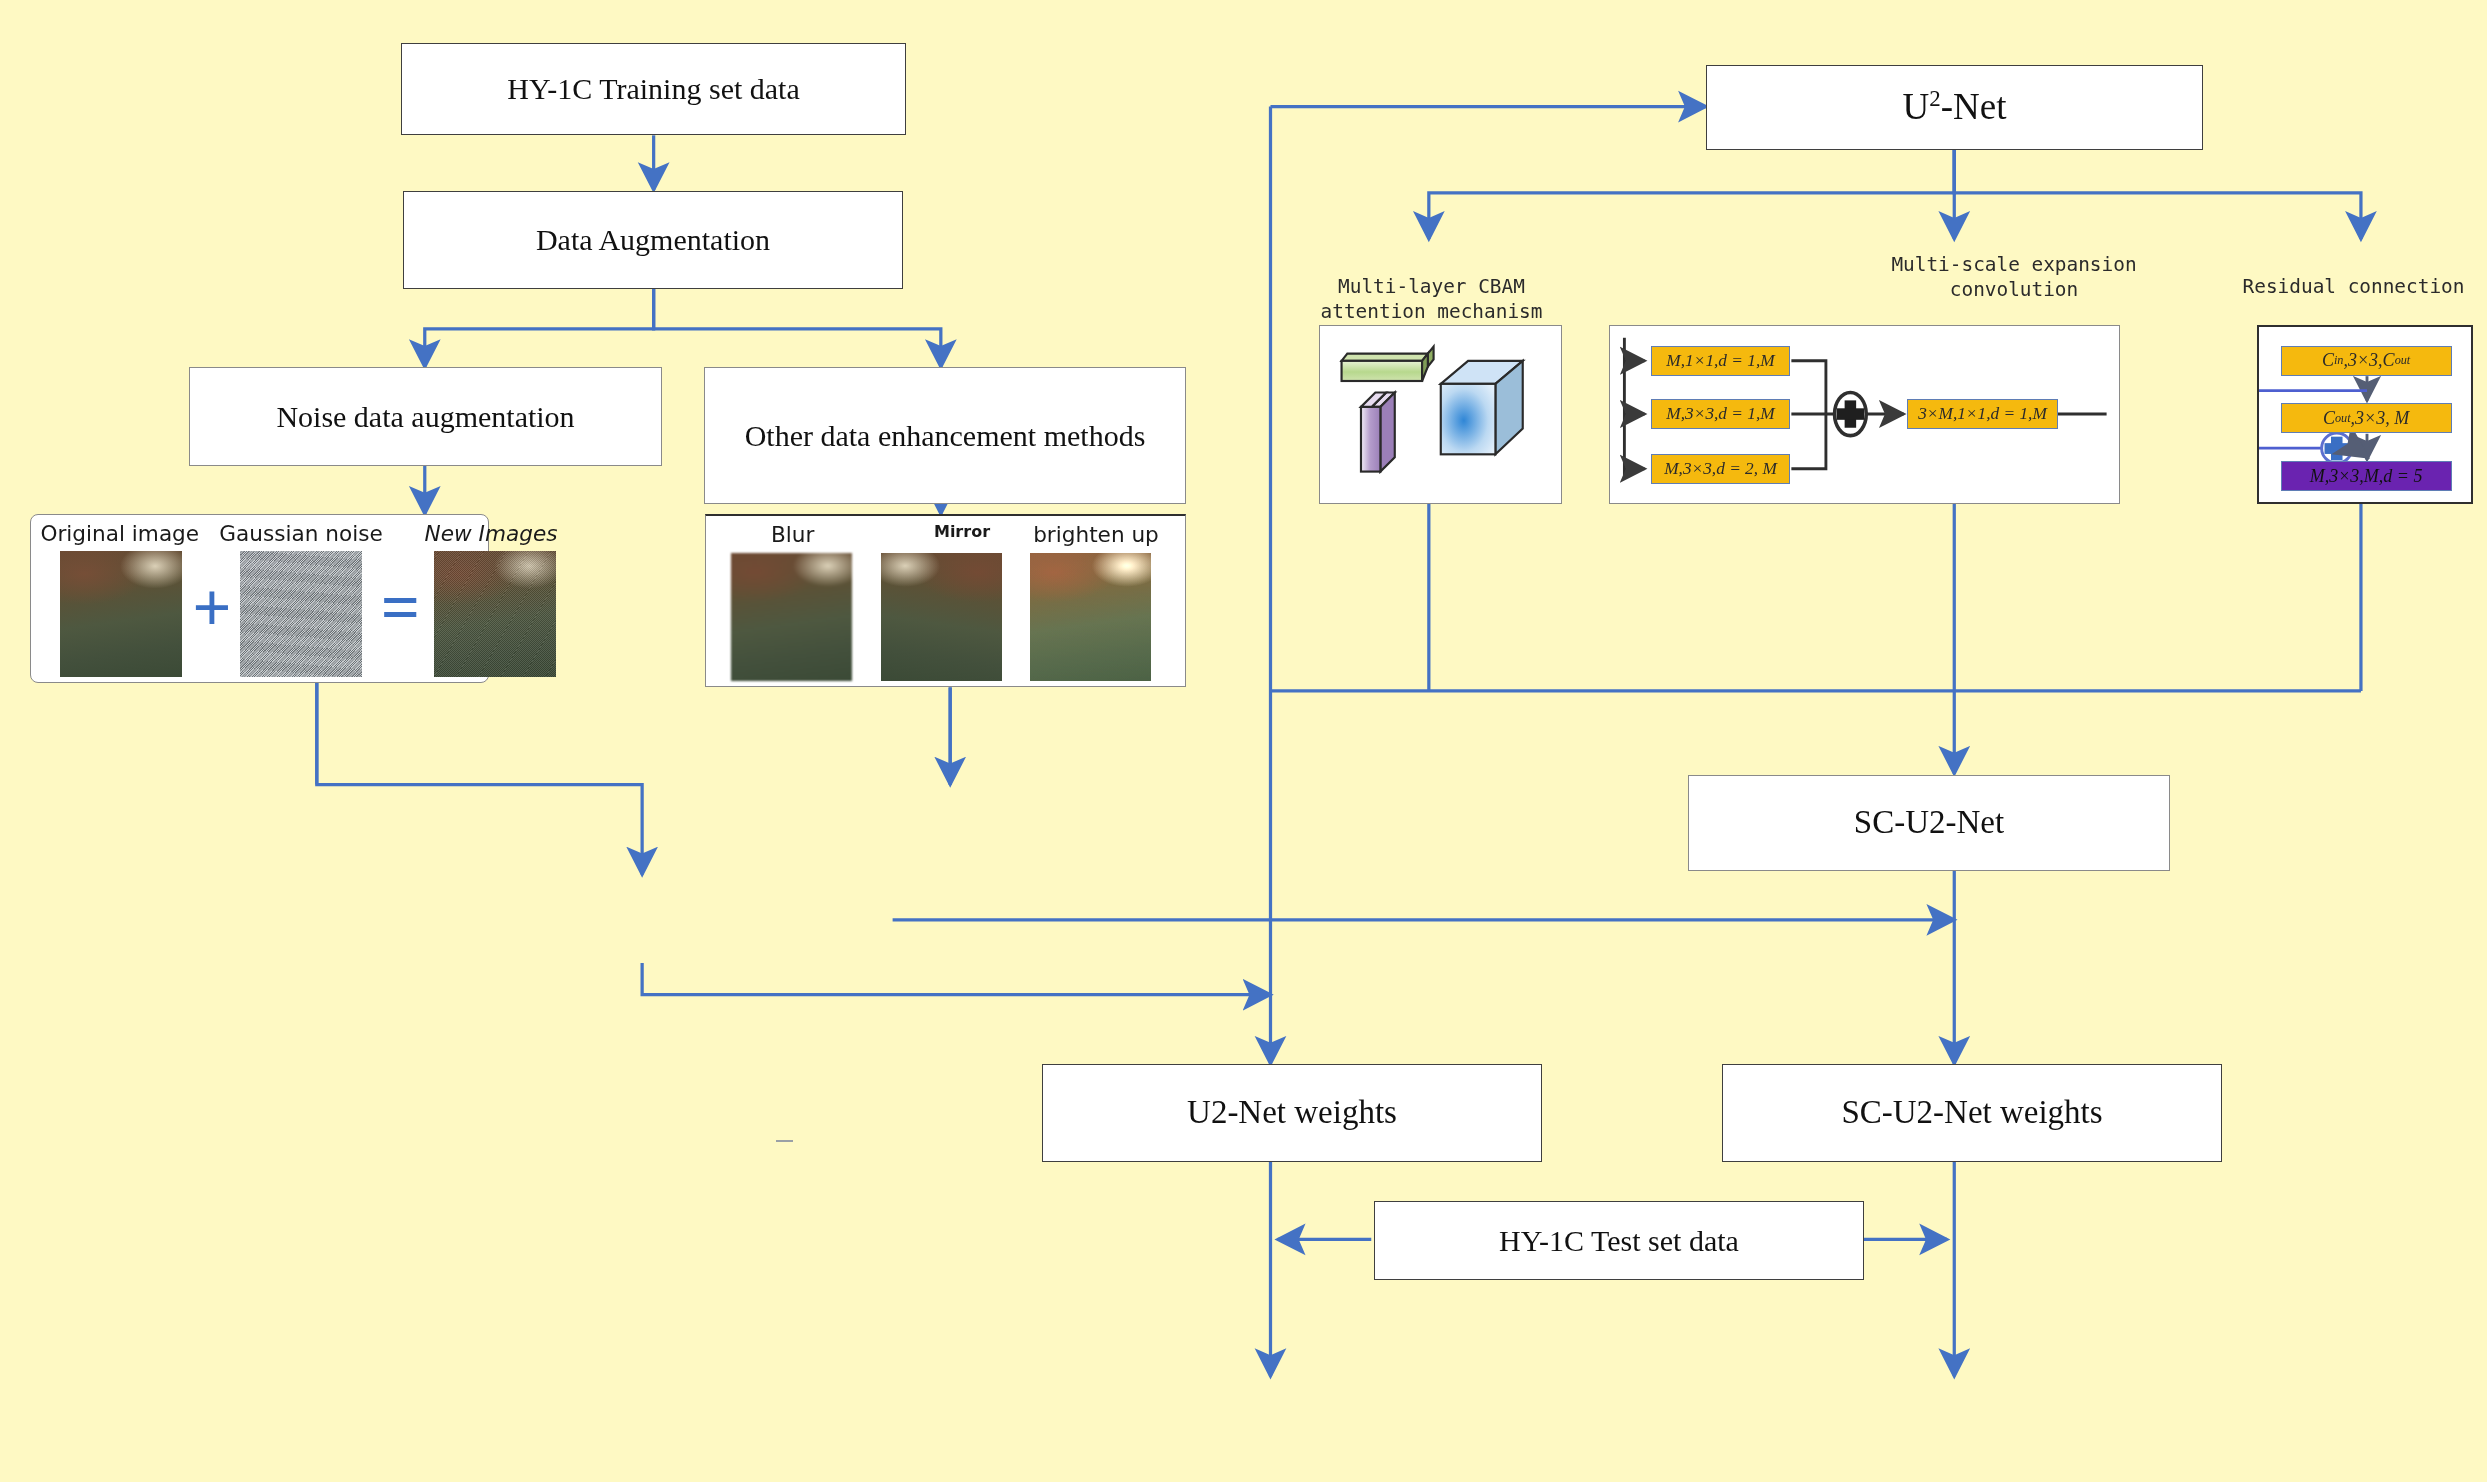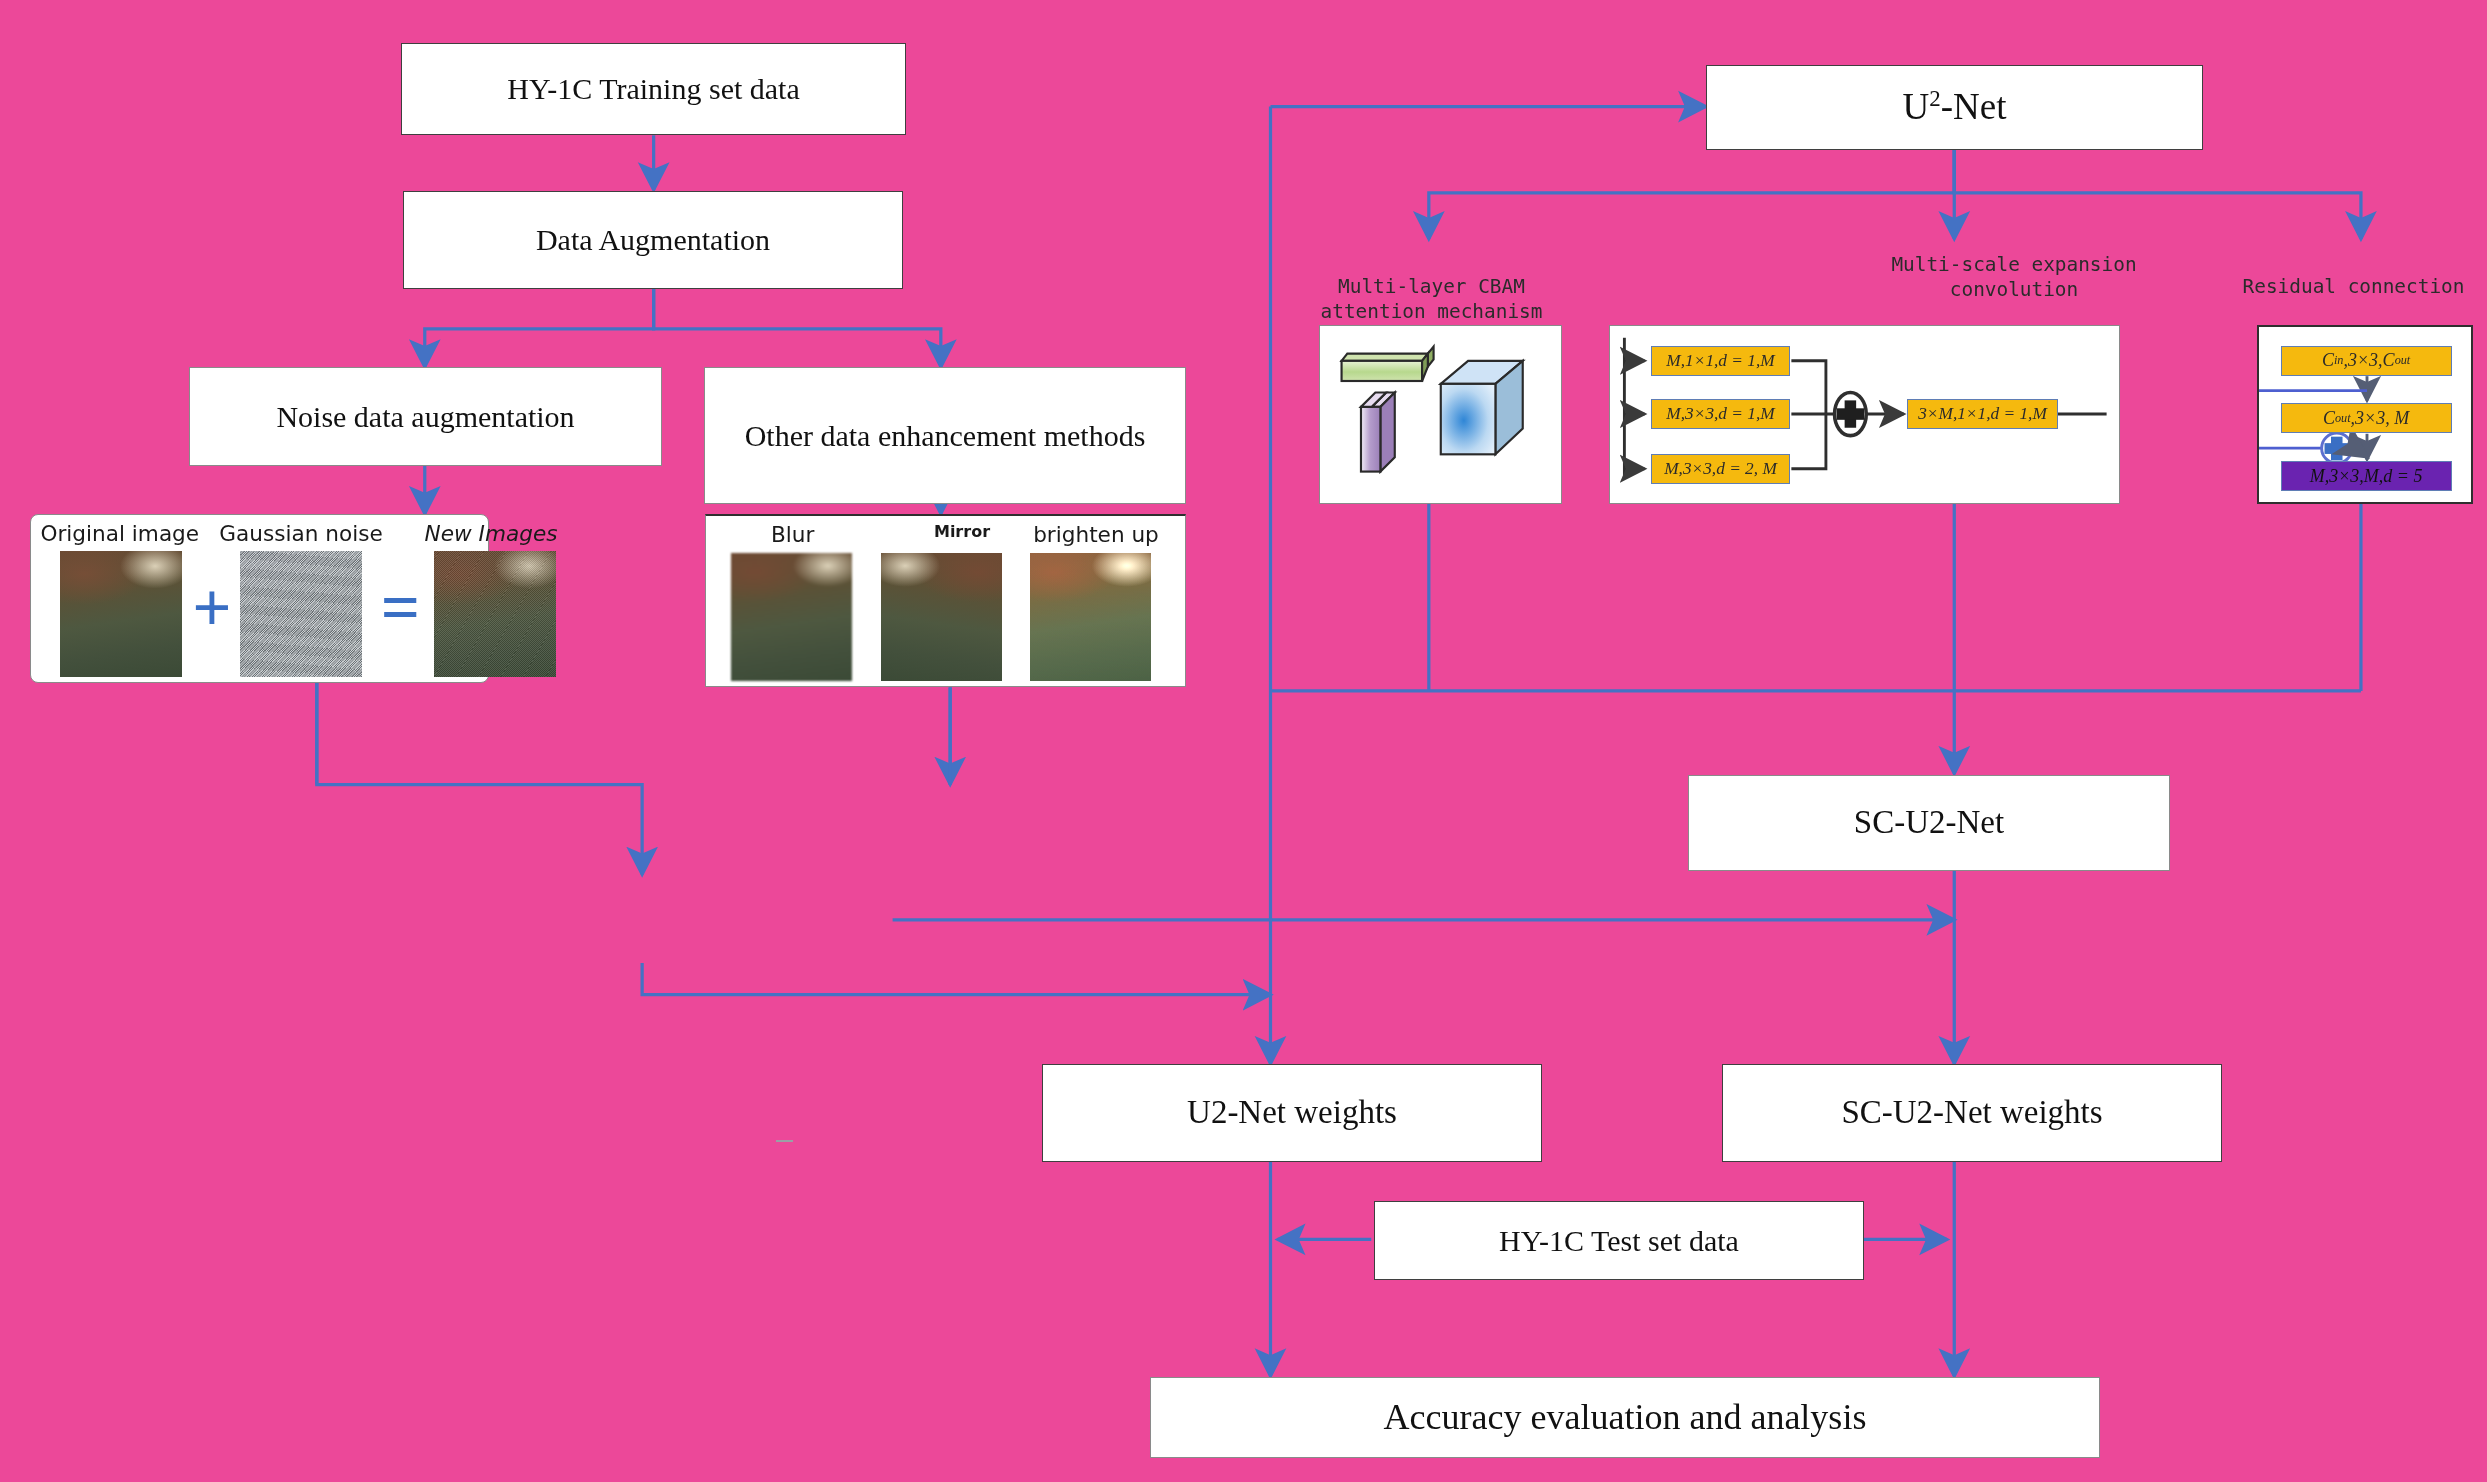--- a/index.html
+++ b/index.html
@@ -1,17 +1,17 @@
 <!DOCTYPE html>
 <html style="font-size:11.5px"><head>
 <meta charset="utf-8">
 <style>
   html,body{margin:0;padding:0;background:#ffffff;}
   body{font-family:"Liberation Serif", serif;}
-  #stage{position:relative;width:2487px;height:1482px;background:#ec4899;overflow:hidden;}
+  #stage{position:relative;width:2487px;height:1482px;background:#fef9c3;overflow:hidden;}
   .box{position:absolute;box-sizing:border-box;background:#fff;border:1.4px solid #3f3f3f;
        display:flex;align-items:center;justify-content:center;text-align:center;
        font-family:"Liberation Serif", serif;color:#111;line-height:1.25;}
   .box.thin{border:1.4px solid #8a8a8a;}
   .lbl{position:absolute;color:#2b2b2b;text-align:center;line-height:1.3;
        font-family:"DejaVu Sans Mono", monospace;}
   svg.wires{position:absolute;left:0;top:0;width:2487px;height:1482px;pointer-events:none;}
   .panel{position:absolute;box-sizing:border-box;background:#fff;border:1.4px solid #8a8a8a;}
   .imgcap{position:absolute;font-family:"DejaVu Sans", sans-serif;color:#1a1a1a;text-align:center;white-space:nowrap;}
   .thumb{position:absolute;box-sizing:border-box;}
@@ -284,20 +284,17 @@
   </div>
 
   <div class="box" style="left:1722px;top:1064px;width:500px;height:98px;font-size:33px;">
     <span>SC-U2-Net weights</span>
   </div>
 
   <div class="box" style="left:1374px;top:1201px;width:490px;height:79px;font-size:30px;">
     <span>HY-1C  Test set data</span>
   </div>
 
-  <div class="box thin" style="left:1150px;top:1377px;width:950px;height:81px;font-size:36px;">
-    <span>Accuracy evaluation and analysis</span>
-  </div>
 
   <div style="position:absolute;left:776px;top:1140px;width:17.3px;height:2.2px;background:#9aa0a6;"></div>
 
 </div>
 
 
 </body></html>

